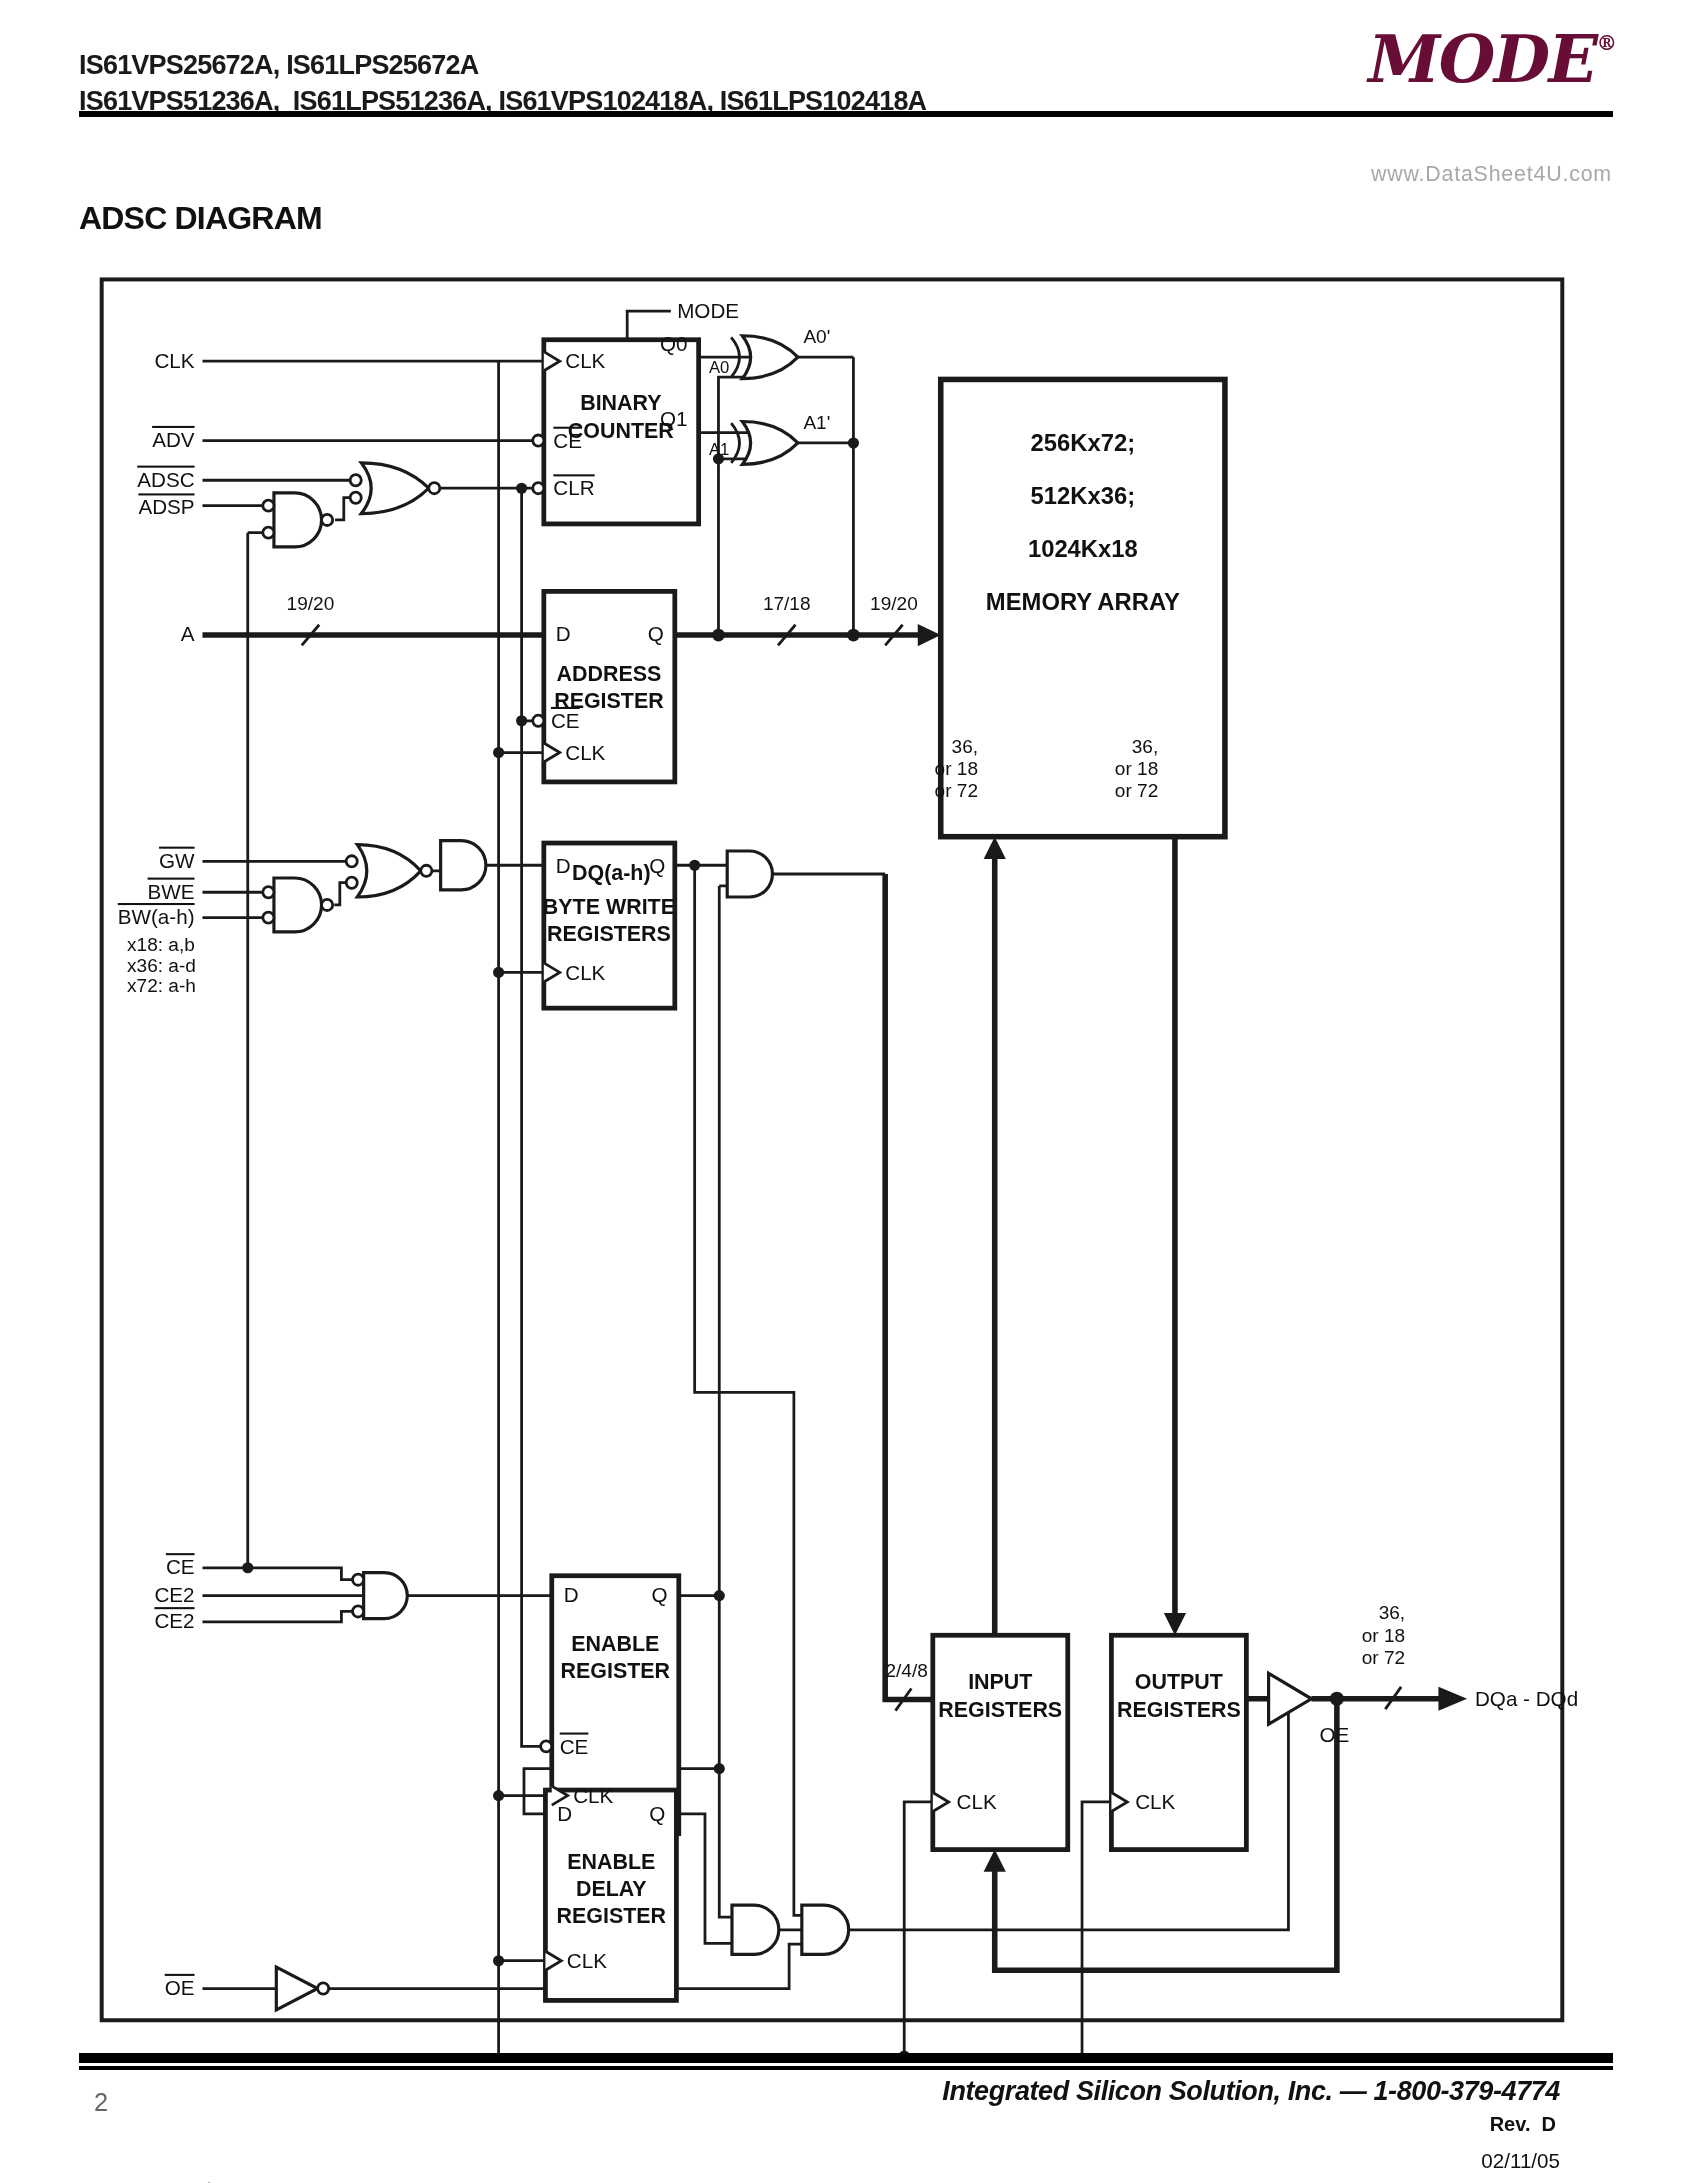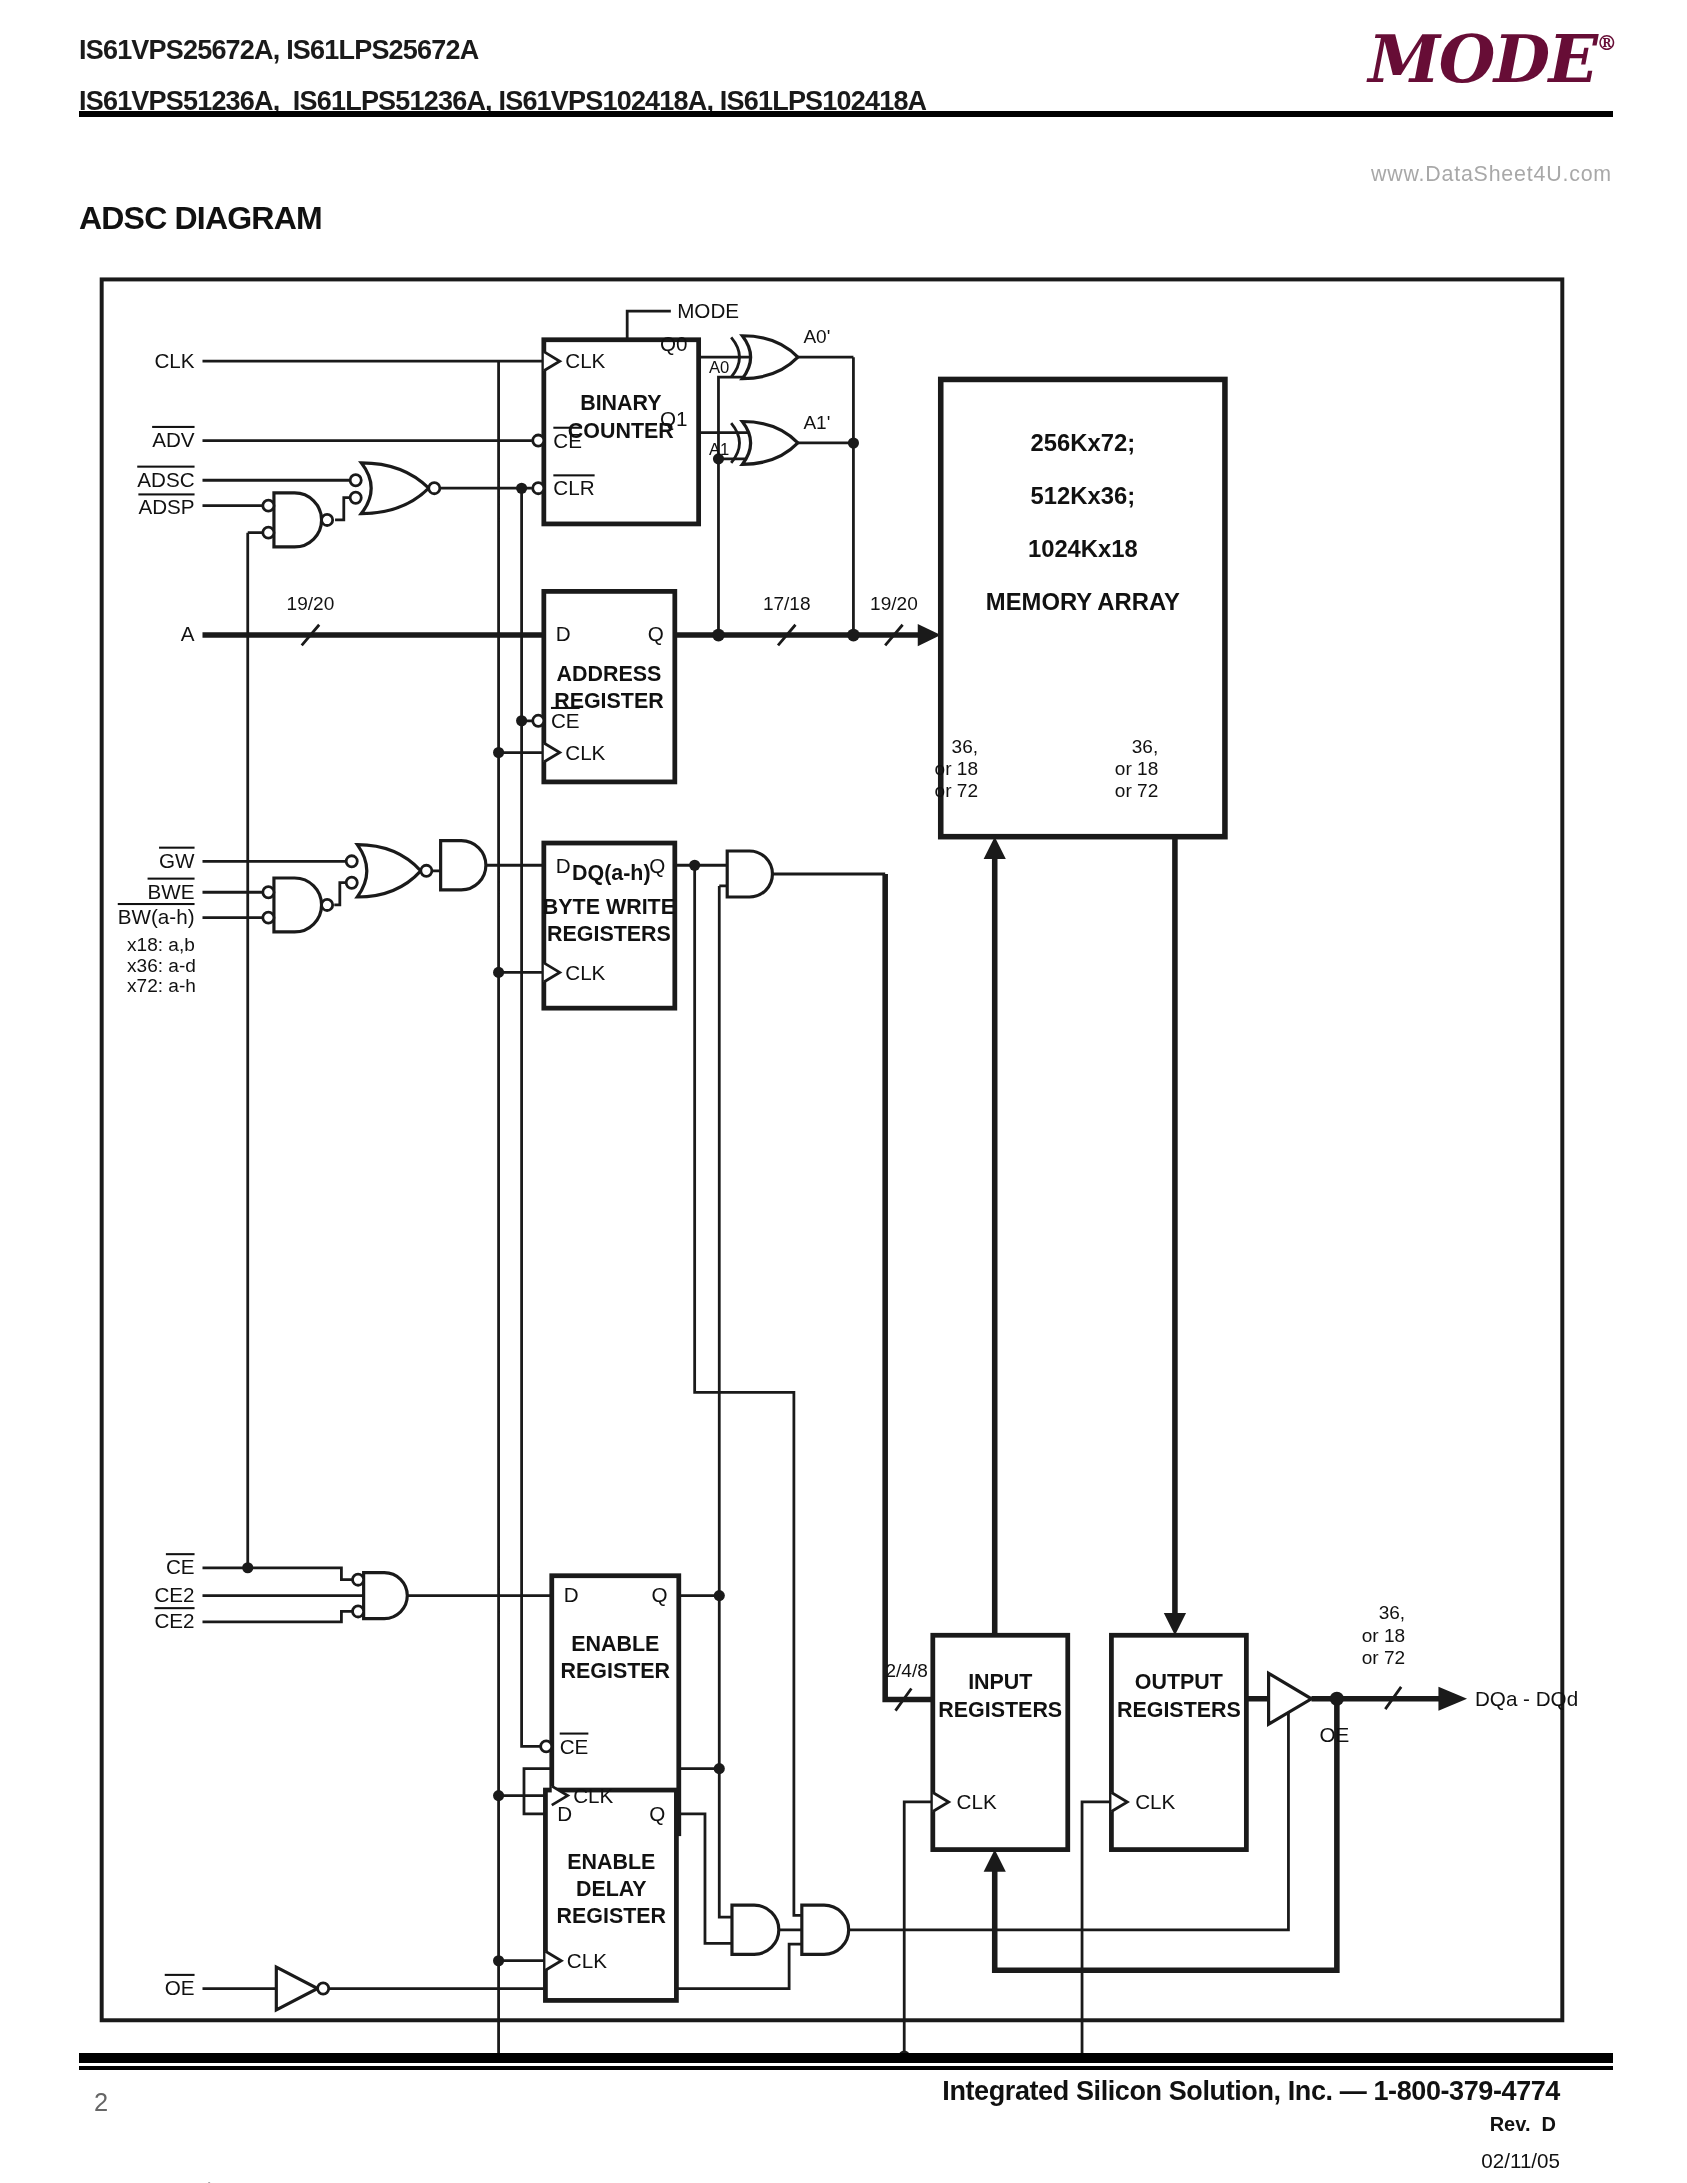--- a/index.html
+++ b/index.html
@@ -1,31 +1,31 @@
 <!DOCTYPE html>
 <html style="font-size:12.7px"><head>
 <meta charset="utf-8">
 <style>
   html,body{margin:0;padding:0;background:#fff;}
   body{width:1687px;height:2183px;position:relative;font-family:"Liberation Sans",sans-serif;color:#111;}
   .hdr-title{position:absolute;left:79px;font-weight:bold;font-size:27px;letter-spacing:-0.8px;white-space:pre;color:#1a1a1a;}
-  #t1{top:35px;text-align:center;} #t2{top:86px;}
+  #t1{top:50px;text-align:center;} #t2{top:86px;}
   .logo{position:absolute;right:70px;top:20.6px;font-family:"DejaVu Serif","Liberation Serif",serif;font-style:italic;font-weight:bold;font-size:65px;color:#670D36;letter-spacing:-1.6px;}
   .logo .reg{font-size:20.6px;vertical-align:32px;font-style:normal;letter-spacing:0;}
   .hdr-rule{position:absolute;left:79px;top:111px;width:1534px;height:5.6px;background:#000;}
   .watermark{position:absolute;color:#a8a8a8;font-size:21.4px;letter-spacing:0.8px;margin-top:39px;}
   #wm-top{right:75px;top:123px;}
   #wm-bot{left:89px;top:2140px;}
   .section-title{position:absolute;left:79px;top:200px;font-weight:bold;font-size:32px;letter-spacing:-0.8px;color:#111;}
   #pageno{position:absolute;left:94px;top:2088px;font-size:25.4px;color:#666;}
   .ftr-rule{position:absolute;left:79px;top:2053px;width:1534px;}
   .ftr-rule .a{height:10.3px;background:#000;}
   .ftr-rule .b{height:3.2px;background:#fff;}
   .ftr-rule .c{height:3.2px;background:#000;}
-  #company{position:absolute;right:127px;top:2076px;font-size:27px;font-weight:bold;letter-spacing:-0.4px;}
+  #company{position:absolute;right:127px;top:2076px;font-size:27px;font-weight:bold;font-style:italic;letter-spacing:-0.4px;}
   #rev{position:absolute;right:131px;top:2113px;font-size:20px;font-weight:bold;white-space:pre;}
   #fdate{position:absolute;right:127px;top:2142px;font-size:20.6px;margin-top:7px;}
   svg text{font-family:"Liberation Sans",sans-serif;font-size:26px;fill:#111;}
   svg text.ov{text-decoration:overline;}
   svg text.bt{font-weight:bold;font-size:27px;}
   svg text.bg{font-weight:bold;font-size:30px;}
   svg text.sm{font-size:24px;}
   svg text.xs{font-size:21px;}
   .wire{stroke:#1a1a1a;stroke-width:3.5;fill:none;}
   .bus{stroke:#1a1a1a;stroke-width:7;fill:none;}

